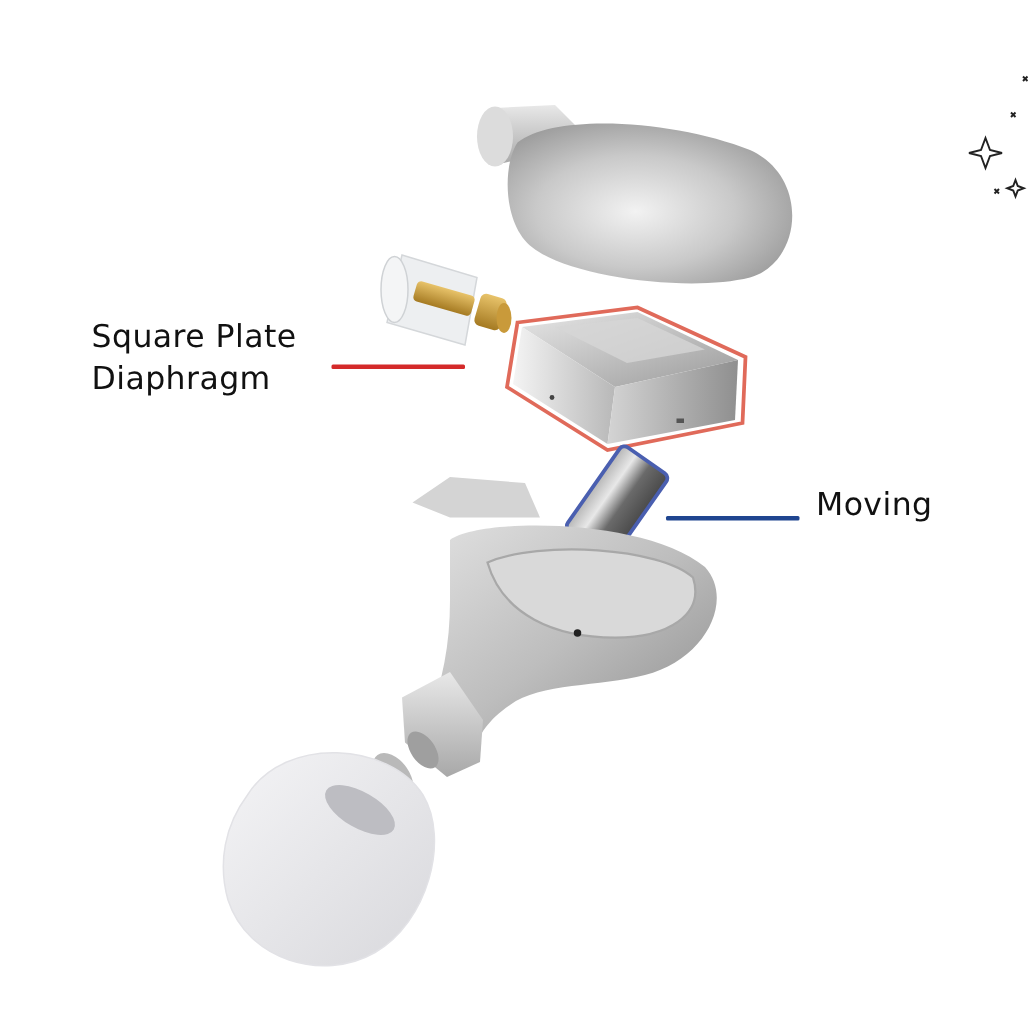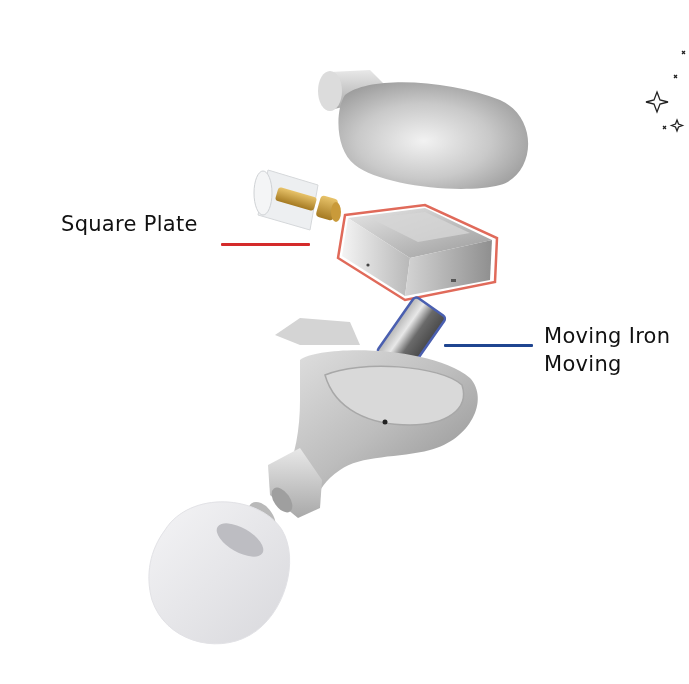--- a/index.html
+++ b/index.html
@@ -114,18 +114,18 @@
       <path d="M663 126 l3 3 M666 126 l-3 3"></path>
       <path d="M677 120 l1.5 4 l4 1.5 l-4 1.5 l-1.5 4 l-1.5 -4 l-4 -1.5 l4 -1.5 Z"></path>
     </g>
   </svg>
 
   <div class="leader" style="left:221px; top:243px; width:89px; background:#d42a2a;"></div>
   <div class="leader" style="left:444px; top:344px; width:89px; background:#1f4590;"></div>
 
   <div class="label" style="left:61px; top:210px;">
     <span>Square Plate</span>
+    <span>Diaphragm</span>
   </div>
   <div class="label" style="left:544px; top:322px;">
-    <span>Moving Iron</span>
     <span>Moving</span>
   </div>
 </div>
 
 </body></html>

